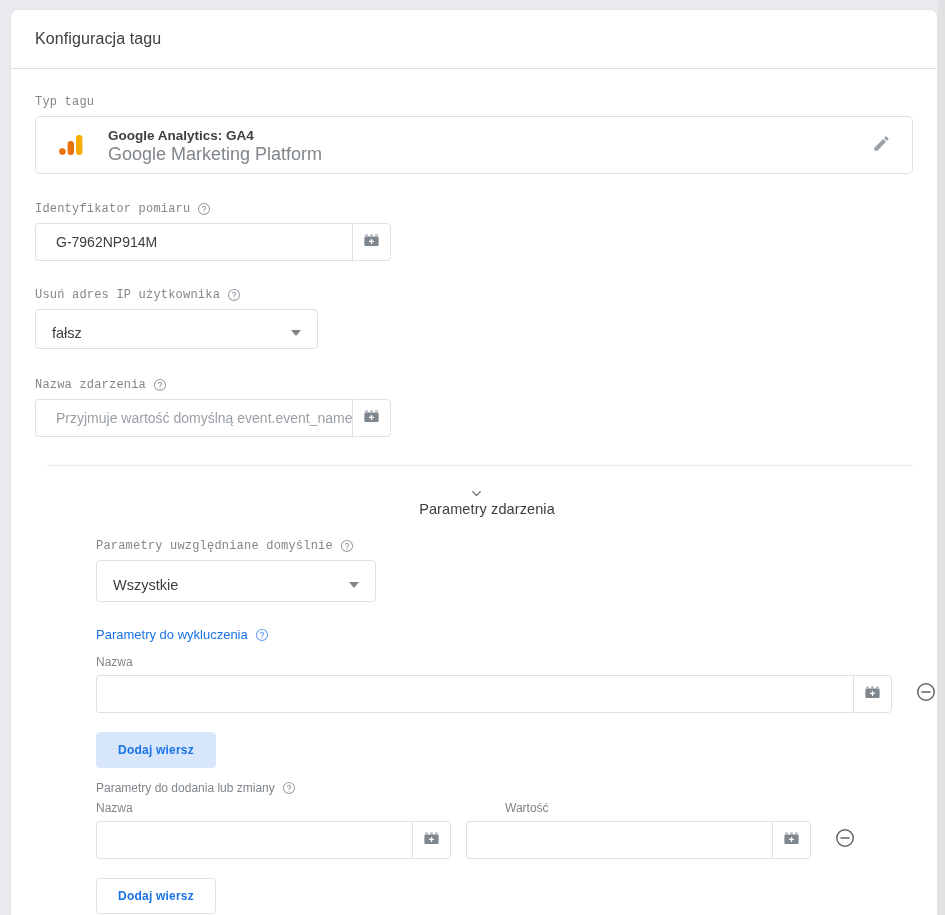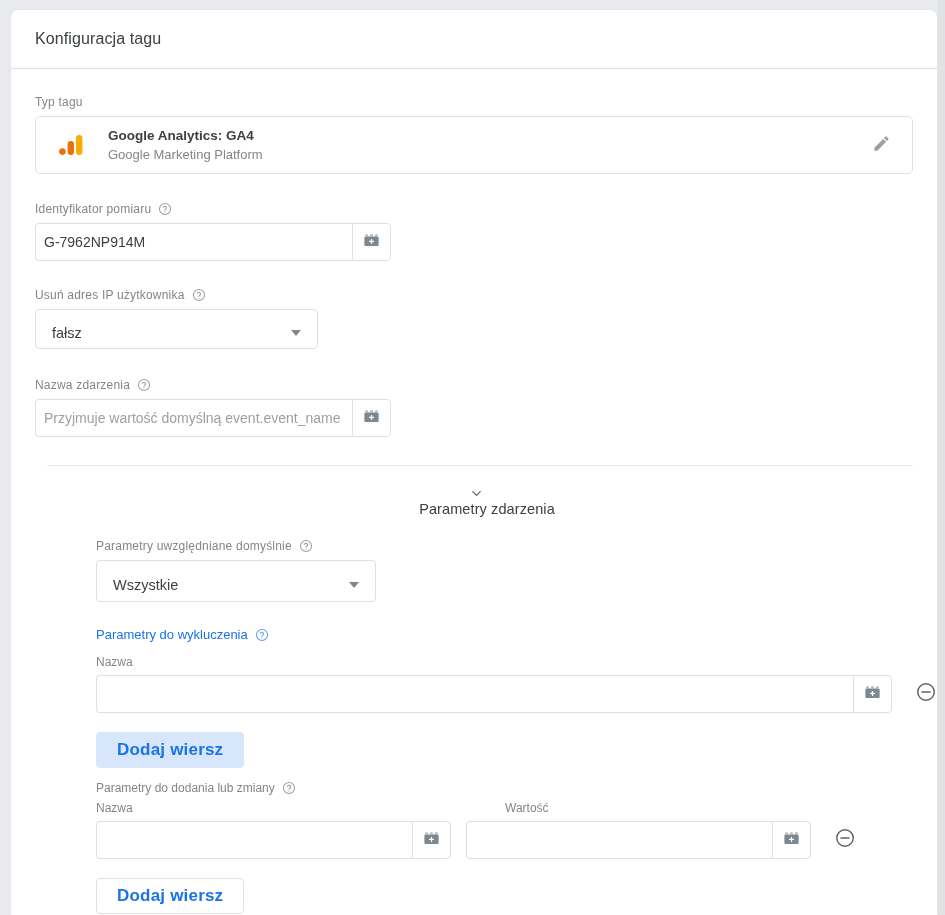--- a/index.html
+++ b/index.html
@@ -51,20 +51,21 @@
   }
 
   
   .field-label {
     display: flex;
     align-items: center;
     font-size: 12px;
     color: #80868b;
     letter-spacing: .2px;
     margin-bottom: 7px;
+    font-family: Liberation Mono, monospace;
   }
   .field-label .lbl { line-height: 14px; }
 
   .help-icon {
     display: inline-flex;
     margin-left: 7px;
     flex: 0 0 auto;
   }
   .help-icon svg { display: block; }
 
@@ -81,21 +82,21 @@
   }
   .ga-icon { width: 34px; flex: 0 0 auto; display:flex; align-items:center; justify-content:center;}
   .tagtype-text { flex: 1 1 auto; margin-left: 20px; }
   .tagtype-name {
     font-size: 13.5px;
     font-weight: bold;
     color: #3c4043;
     line-height: 17px;
   }
   .tagtype-sub {
-    font-size: 13px;
+    font-size: 18px;
     color: #80868b;
     line-height: 17px;
     margin-top: 2px;
   }
   .edit-btn {
     width: 34px; height: 34px;
     display: flex; align-items: center; justify-content: center;
     flex: 0 0 auto;
     border-radius: 50%;
   }
@@ -103,21 +104,21 @@
   
   .input-wrap { display: flex; align-items: stretch; }
   .txt-input {
     height: 38px;
     border: 1px solid #e0e0e0;
     border-right: none;
     border-radius: 4px 0 0 4px;
     box-sizing: border-box;
     display: flex;
     align-items: center;
-    padding: 0 8px;
+    padding: 0 20px;
     font-size: 14px;
     color: #3c4043;
     background: #fff;
     overflow: hidden;
     white-space: nowrap;
     text-align: right;
   }
   .txt-input.placeholder { color: #9aa0a6; }
   .var-btn {
     width: 39px; height: 38px;
@@ -197,21 +198,21 @@
 
   .add-row-btn {
     margin-top: 19px;
     height: 36px;
     min-width: 120px;
     display: inline-flex;
     align-items: center;
     justify-content: center;
     padding: 12px 20px;
     border-radius: 4px;
-    font-size: 17px;
+    font-size: 12px;
     color: #1a73e8;
     font-weight: bold;
     letter-spacing: .2px;
     box-sizing: border-box;
     text-align: right;
   }
   .add-row-btn.filled { background: #d7e6fb; border: 1px solid #d7e6fb; }
   .add-row-btn.outlined { background: #fff; border: 1px solid #e0e0e0; }
 
   .col-name  { width: 355px; }

